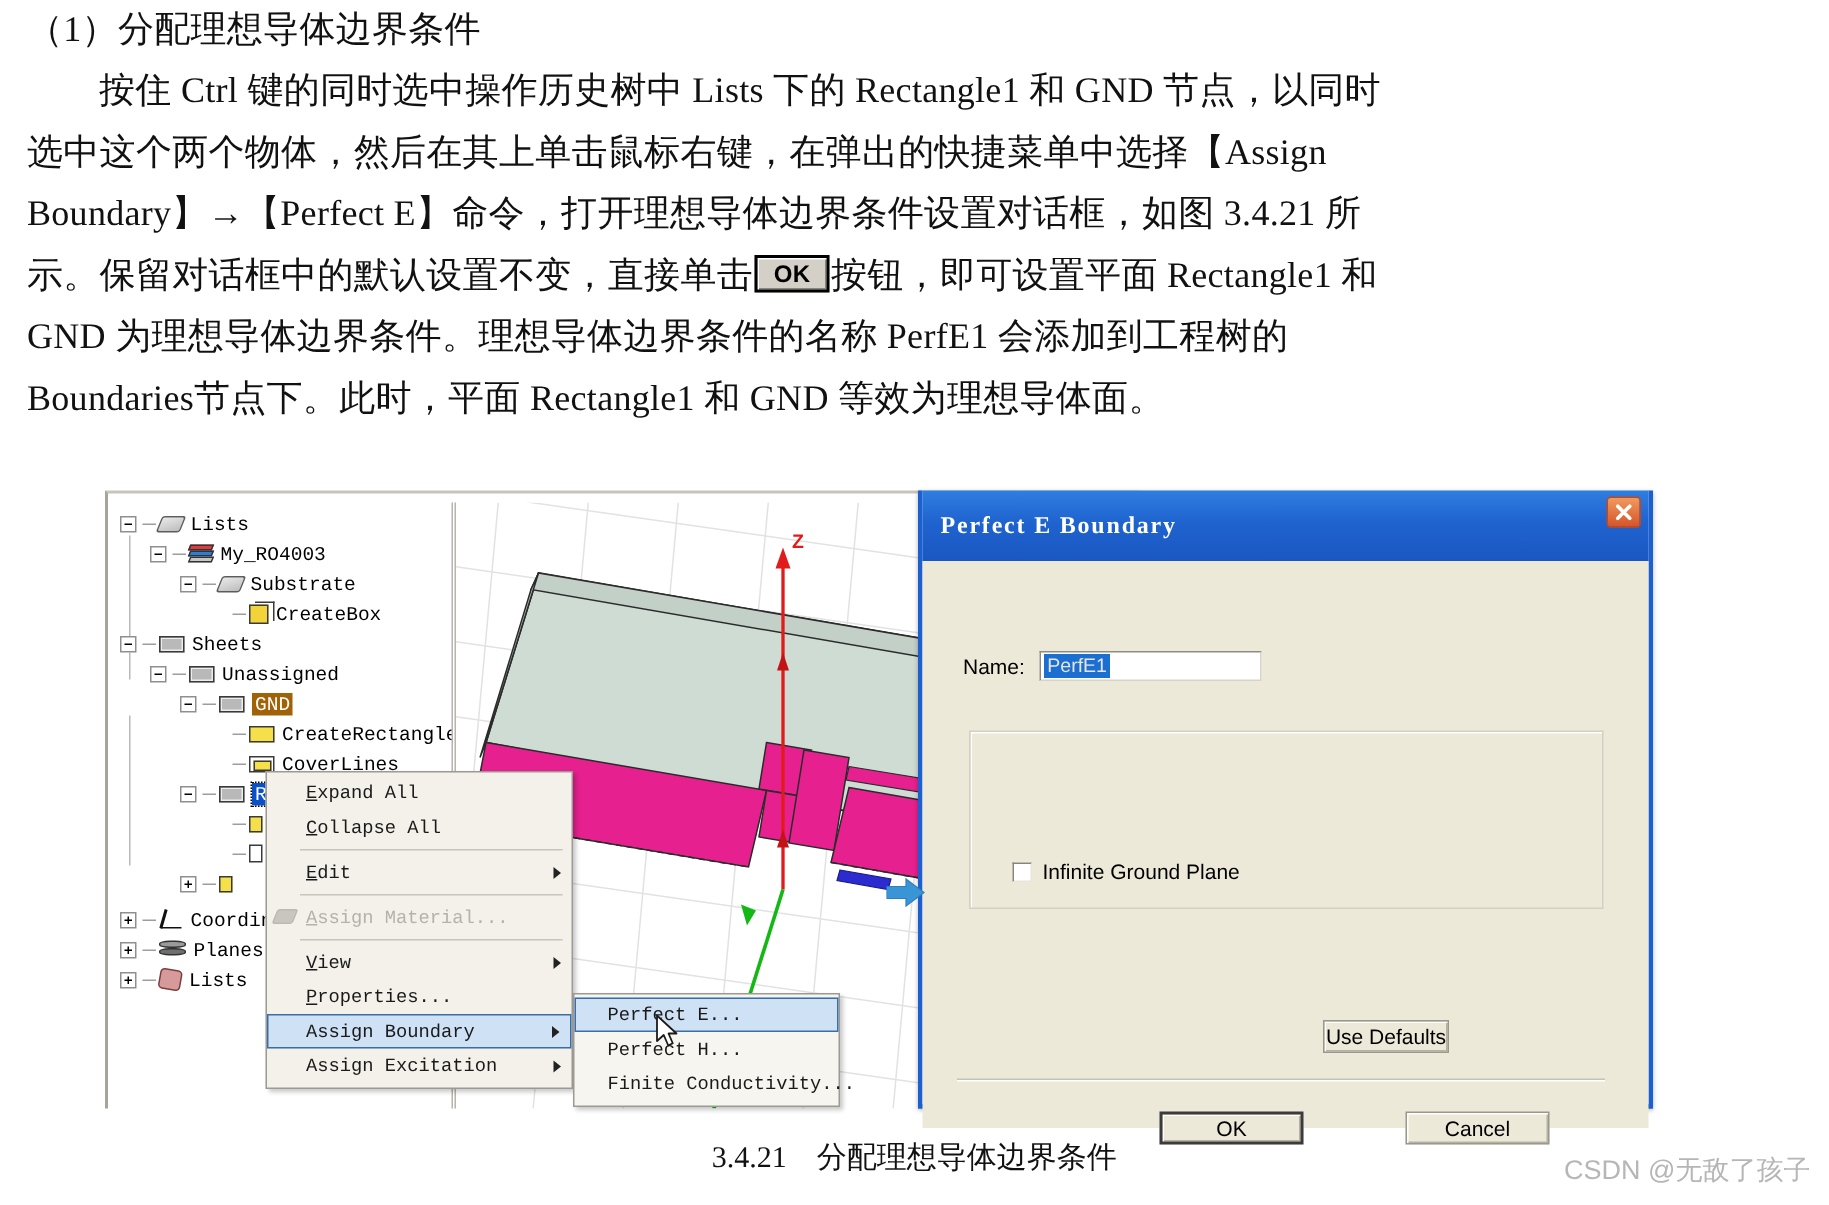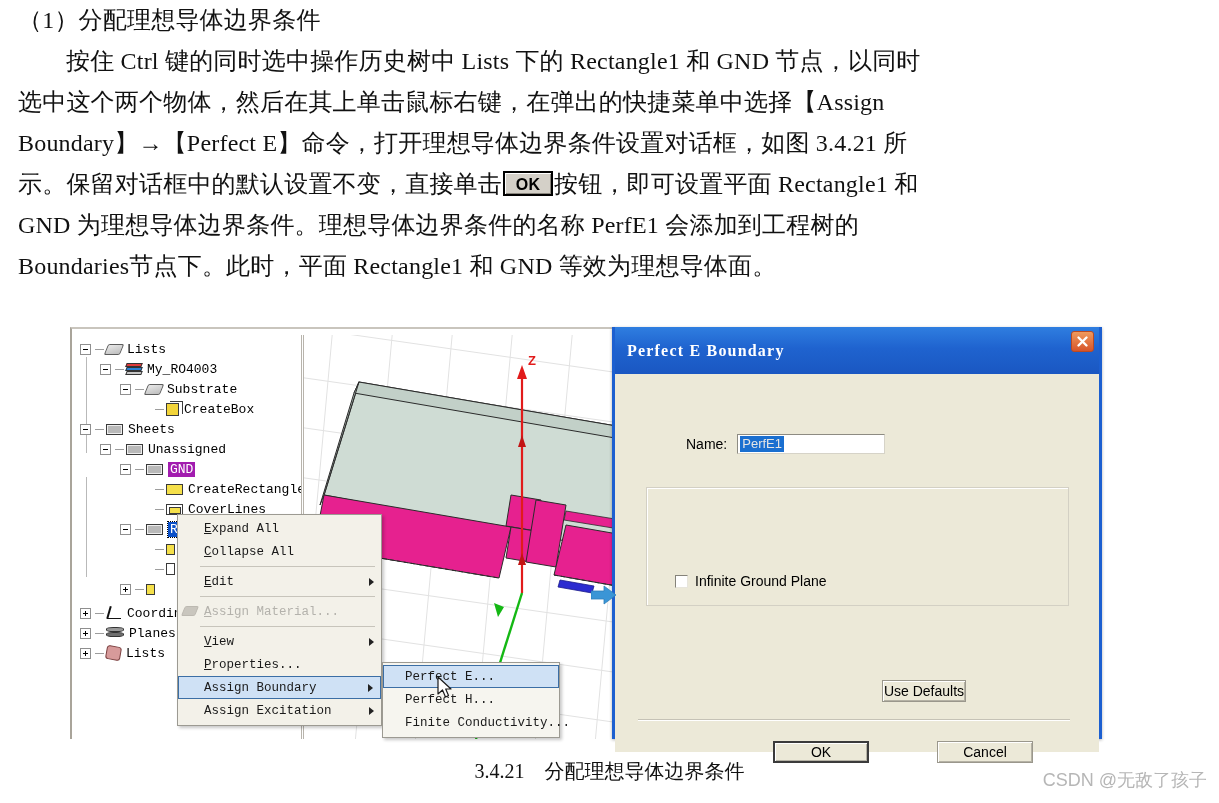--- a/index.html
+++ b/index.html
@@ -118,21 +118,21 @@
   }
   .tgl.none { border: none; background: none; }
   .tgl.none::before { display: none; }
   .dash {
     width: 9px; height: 1px; background: #9d9d9d;
     flex: 0 0 auto; margin-right: 2px;
   }
   .ticon { flex: 0 0 auto; margin-right: 5px; display: inline-block; }
   .tlabel { flex: 0 0 auto; }
   .tlabel.sel {
-    background: #a21caf; color: #fff; padding: 0 2px;
+    background: #a16207; color: #fff; padding: 0 2px;
   }
   .tlabel.seldot {
     background: #0a50c8; color: #fff; padding: 0 2px;
     outline: 1px dotted #000;
   }
   
   .guide {
     position: absolute;
     width: 1px;
     background: #b9b9b9;
@@ -341,21 +341,20 @@
     padding: 0;
   }
   .f-row {
     position: absolute; left: 27px; top: 60px;
     display: flex; align-items: center;
   }
   .f-label {
     font-family: "Liberation Sans", sans-serif;
     font-size: 14px; color: #000;
     margin-right: 10px;
-    margin-left: 44px;
   }
   .f-input {
     width: 148px; height: 20px;
     background: #ffffff;
     border: 1px solid #8d8b82;
     border-right-color: #d6d3c8;
     border-bottom-color: #d6d3c8;
     display: flex; align-items: center;
     padding-left: 2px;
   }

